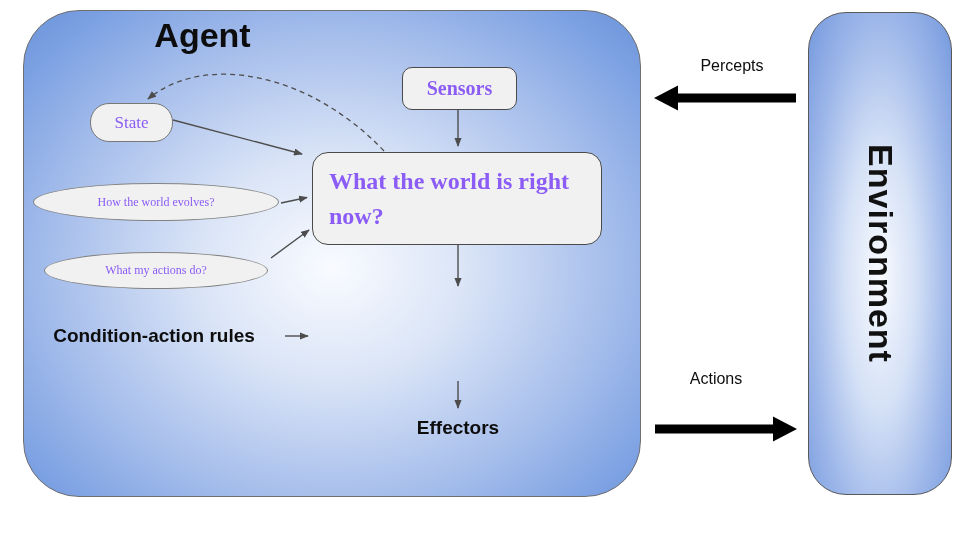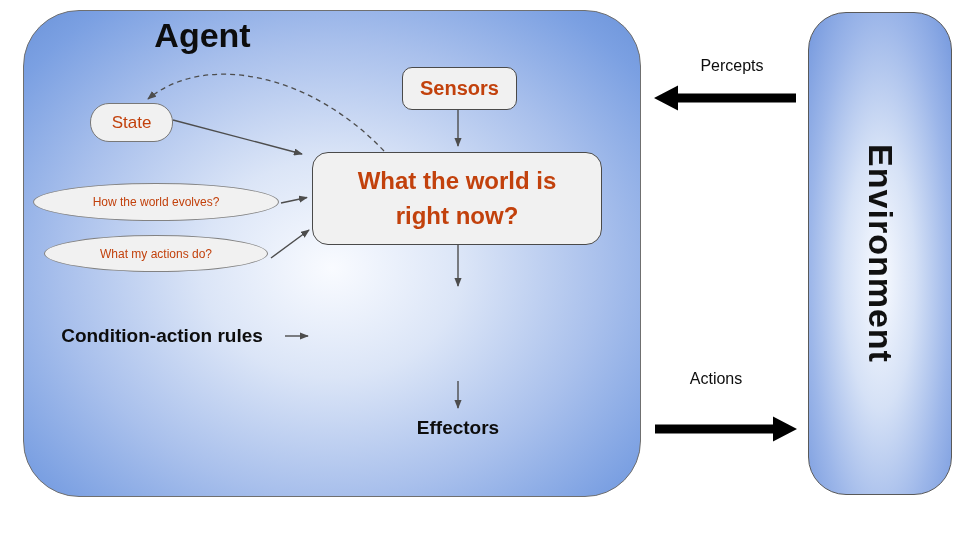--- a/index.html
+++ b/index.html
@@ -38,45 +38,45 @@
     white-space: nowrap; color: #111;
   }
 
   
   .lbl {
     position: absolute; display: flex;
     align-items: center; justify-content: center;
     text-align: center;
   }
   .agent-title   { left: 100px; top: 12px; width: 205px; height: 46px; font-weight: bold; font-size: 34px; }
-  .cond-rules    { left: 46px;  top: 324px; width: 232px; height: 24px; font-weight: bold; font-size: 19px; }
+  .cond-rules    { left: 38px;  top: 324px; width: 232px; height: 24px; font-weight: bold; font-size: 19px; }
   .effectors     { left: 395px; top: 416px; width: 126px; height: 24px; font-weight: bold; font-size: 19px; }
   .percepts-lbl  { left: 684px; top: 55px;  width: 96px;  height: 22px; font-size: 16px; }
   .actions-lbl   { left: 668px; top: 368px; width: 96px;  height: 22px; font-size: 16px; }
 
   
   .node {
     position: absolute;
     background: #f1f1f1;
     display: flex; align-items: center; justify-content: center;
-    text-align: center; color: #c2410c;
+    color: #8b5cf6; font-family: Liberation Serif, serif;
   }
   .sensors    { left: 402px; top: 67px;  width: 115px; height: 43px; border-radius: 10px;
                 border: 1.5px solid #4a4a4a; font-weight: bold; font-size: 20px; }
   .world-now  { left: 312px; top: 152px; width: 290px; height: 93px; border-radius: 16px;
                 border: 1.5px solid #4a4a4a; font-weight: bold; font-size: 24px;
                 line-height: 1.45; padding: 0 16px; }
   .action-now { left: 312px; top: 293px; width: 290px; height: 88px; border-radius: 16px;
                 border: 1.5px solid #4a4a4a; font-weight: bold; font-size: 19px;
                 line-height: 1.45; padding: 0 16px; }
   .state      { left: 90px;  top: 103px; width: 83px;  height: 39px; border-radius: 19px;
                 border: 1.5px solid #787878; font-size: 17px; }
   .oval       { border-radius: 50%; border: 1.5px solid #828282; font-size: 12px; }
   .evolves    { left: 33px; top: 183px; width: 246px; height: 38px; }
-  .actions-do { left: 44px; top: 235px; width: 224px; height: 37px; }
+  .actions-do { left: 44px; top: 252px; width: 224px; height: 37px; }
 
   
   .arrows {
     position: absolute; left: 0; top: 0;
     width: 960px; height: 540px;
     pointer-events: none;
   }
 </style>
 </head>
 <body>

